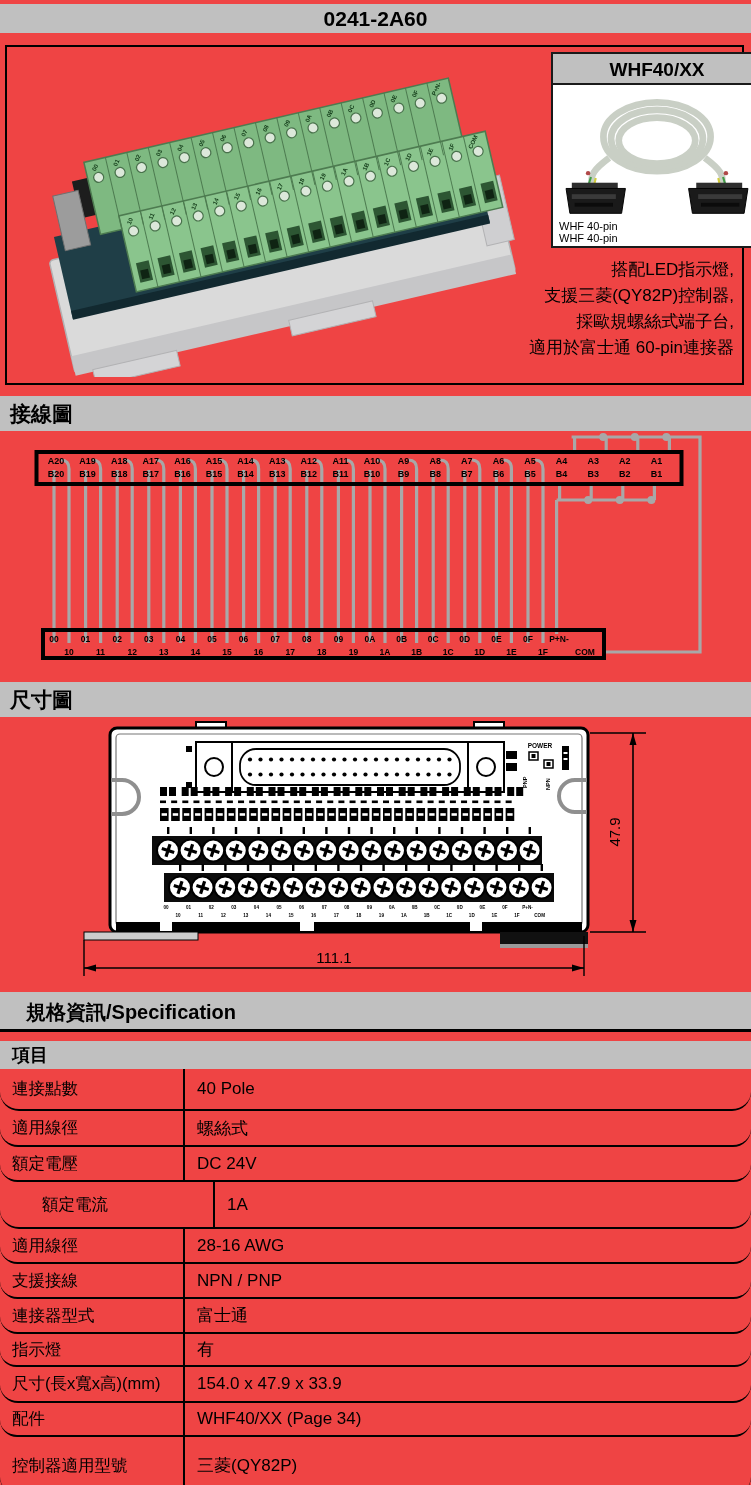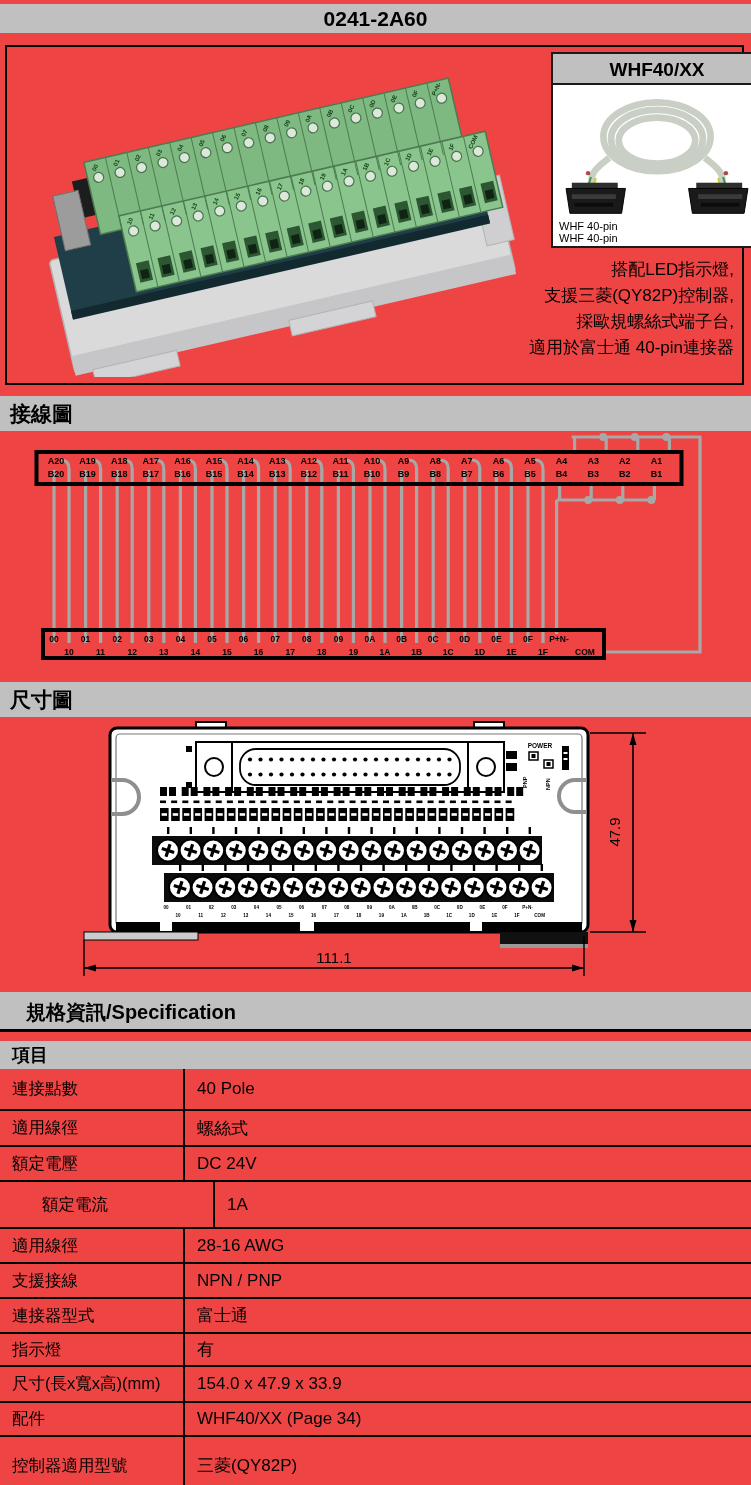--- a/index.html
+++ b/index.html
@@ -11,21 +11,21 @@
   .section-bar{left:0;width:751px;height:35px;font-size:21px;line-height:35px;padding-left:10px;box-sizing:border-box;}
   .product-box{top:45px;left:5px;width:739px;height:340px;border:2px solid #000;box-sizing:border-box;}
   .whf-box{position:absolute;left:524px;top:5px;width:212px;height:196px;border:2px solid #1a1a1a;box-sizing:border-box;background:#fff;margin-left:20px;}
   .whf-header{height:31px;background:#c0c0c0;border-bottom:2px solid #1a1a1a;font-weight:bold;font-size:19px;line-height:31px;text-align:center;box-sizing:border-box;}
   .whf-body{position:relative;height:161px;}
   .whf-labels{position:absolute;bottom:4px;left:0;width:100%;display:flex;justify-content:space-between;padding:0 6px;box-sizing:border-box;font-size:11px;flex-direction:column;}
   .desc{position:absolute;right:8px;top:210px;width:420px;text-align:right;font-size:17px;line-height:26px;}
   .spec-bar{top:992px;left:0;width:751px;height:40px;font-size:20px;line-height:40px;padding-left:26px;box-sizing:border-box;border-bottom:3px solid #000;}
   .items-bar{top:1041px;left:0;width:751px;height:28px;font-size:18px;line-height:28px;padding-left:12px;box-sizing:border-box;}
   .spec-table{top:1069px;left:0;width:751px;}
-  .spec-row{display:flex;border-bottom:2px solid #000;box-sizing:border-box;align-items:center;}
+  .spec-row{display:flex;border-bottom:2px solid #000;box-sizing:border-box;align-items:center;border-radius:19px;}
   .spec-label{width:183px;padding-left:12px;box-sizing:border-box;font-size:16.5px;flex-shrink:0;}
   .spec-value{flex:1;border-left:2px solid #000;padding-left:12px;font-size:17px;align-self:stretch;display:flex;align-items:center;}
   svg text{font-family:"Liberation Sans","DejaVu Sans",sans-serif;}
 </style>
 </head>
 <body>
 
 <div class="page">
 
   <div class="abs bar title-bar">0241-2A60</div>
@@ -224,21 +224,21 @@
           <span>WHF 40-pin</span>
           <span>WHF 40-pin</span>
         </div>
       </div>
     </div>
 
     <div class="desc">
       <div>搭配LED指示燈,</div>
       <div>支援三菱(QY82P)控制器,</div>
       <div>採歐規螺絲式端子台,</div>
-      <div>適用於富士通 40-pin連接器</div>
+      <div>適用於富士通 60-pin連接器</div>
     </div>
   </div>
 
   <div class="abs bar section-bar" style="top:396px;">接線圖</div>
   <svg class="abs" style="top:430px;left:0;" width="751" height="250" viewBox="0 0 751 250">
     <g id="wiring-dyn">
         <g stroke="#a8a8a8" stroke-width="3.2" fill="none">
           <path d="M61,30 Q69,30 69,39 V213"></path>
           <path d="M54,40 V213"></path>
           <path d="M92.6,30 Q100.6,30 100.6,39 V213"></path>

